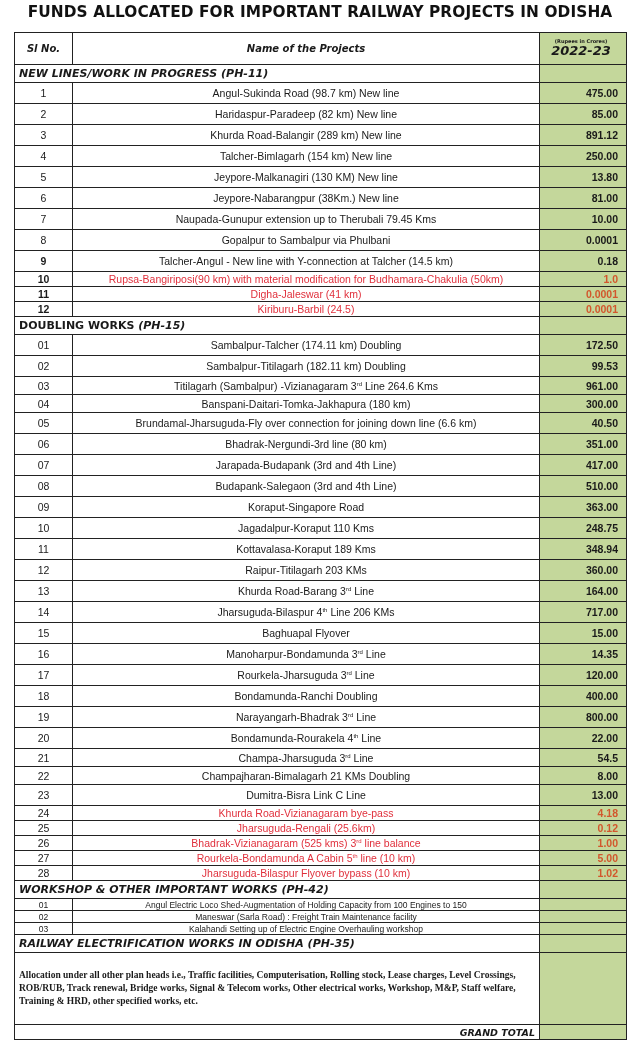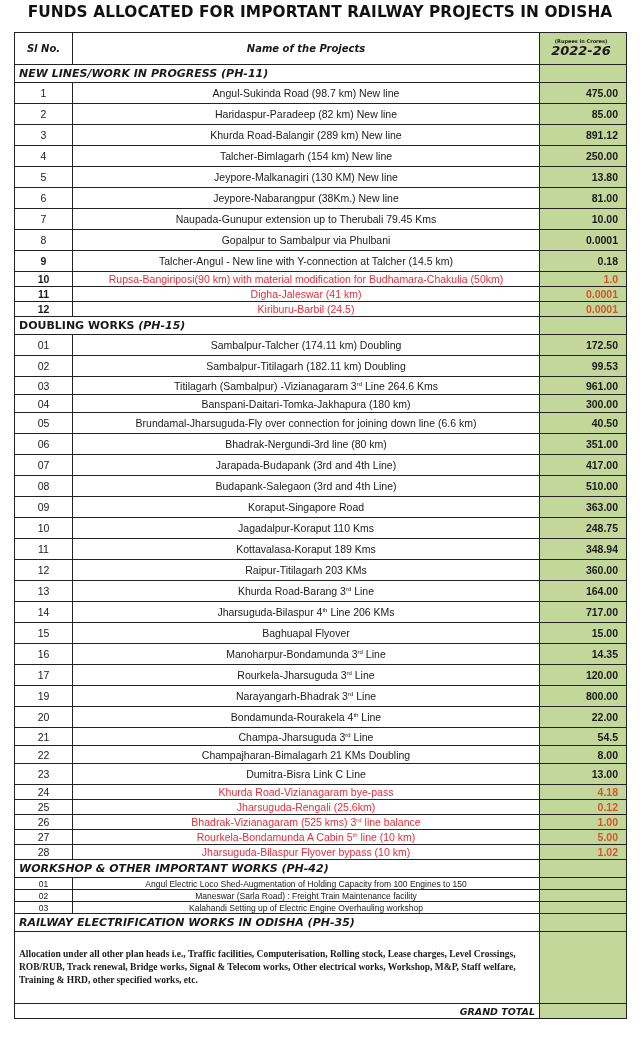--- a/index.html
+++ b/index.html
@@ -38,21 +38,21 @@
       <col class="c1">
       <col class="c2">
       <col class="c3">
     </colgroup>
   <tbody id="tbody">
     <tr class="hdr">
       <td class="sl">Sl No.</td>
       <td class="nm">Name of the Projects</td>
       <td class="amt">
         <span class="unit">(Rupees in Crores)</span>
-        <span class="year">2022-26</span>
+        <span class="year">2022-23</span>
       </td>
     </tr>
   <tr class="sec r18">
         <td class="lbl ital" colspan="2"><span>NEW LINES/WORK IN PROGRESS (PH-11)</span></td>
         <td class="amt"></td>
       </tr>
       <tr class="r21">
         <td class="sl">1</td>
         <td class="nm">Angul-Sukinda Road (98.7 km) New line</td>
         <td class="amt">475.00</td>
@@ -195,20 +195,25 @@
         <td class="sl">16</td>
         <td class="nm"><span>Manoharpur-Bondamunda 3</span><span class="sup">rd</span><span> Line</span></td>
         <td class="amt">14.35</td>
       </tr>
       <tr class="r21">
         <td class="sl">17</td>
         <td class="nm"><span>Rourkela-Jharsuguda 3</span><span class="sup">rd</span><span> Line</span></td>
         <td class="amt">120.00</td>
       </tr>
       <tr class="r21">
+        <td class="sl">18</td>
+        <td class="nm">Bondamunda-Ranchi Doubling</td>
+        <td class="amt">400.00</td>
+      </tr>
+      <tr class="r21">
         <td class="sl">19</td>
         <td class="nm"><span>Narayangarh-Bhadrak 3</span><span class="sup">rd</span><span> Line</span></td>
         <td class="amt">800.00</td>
       </tr>
       <tr class="r21">
         <td class="sl">20</td>
         <td class="nm"><span>Bondamunda-Rourakela 4</span><span class="sup">th</span><span> Line</span></td>
         <td class="amt">22.00</td>
       </tr>
       <tr class="r18">

